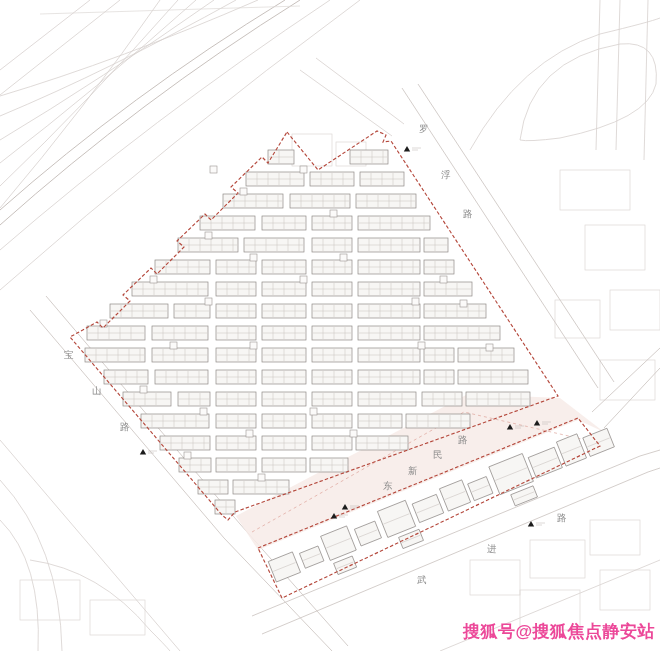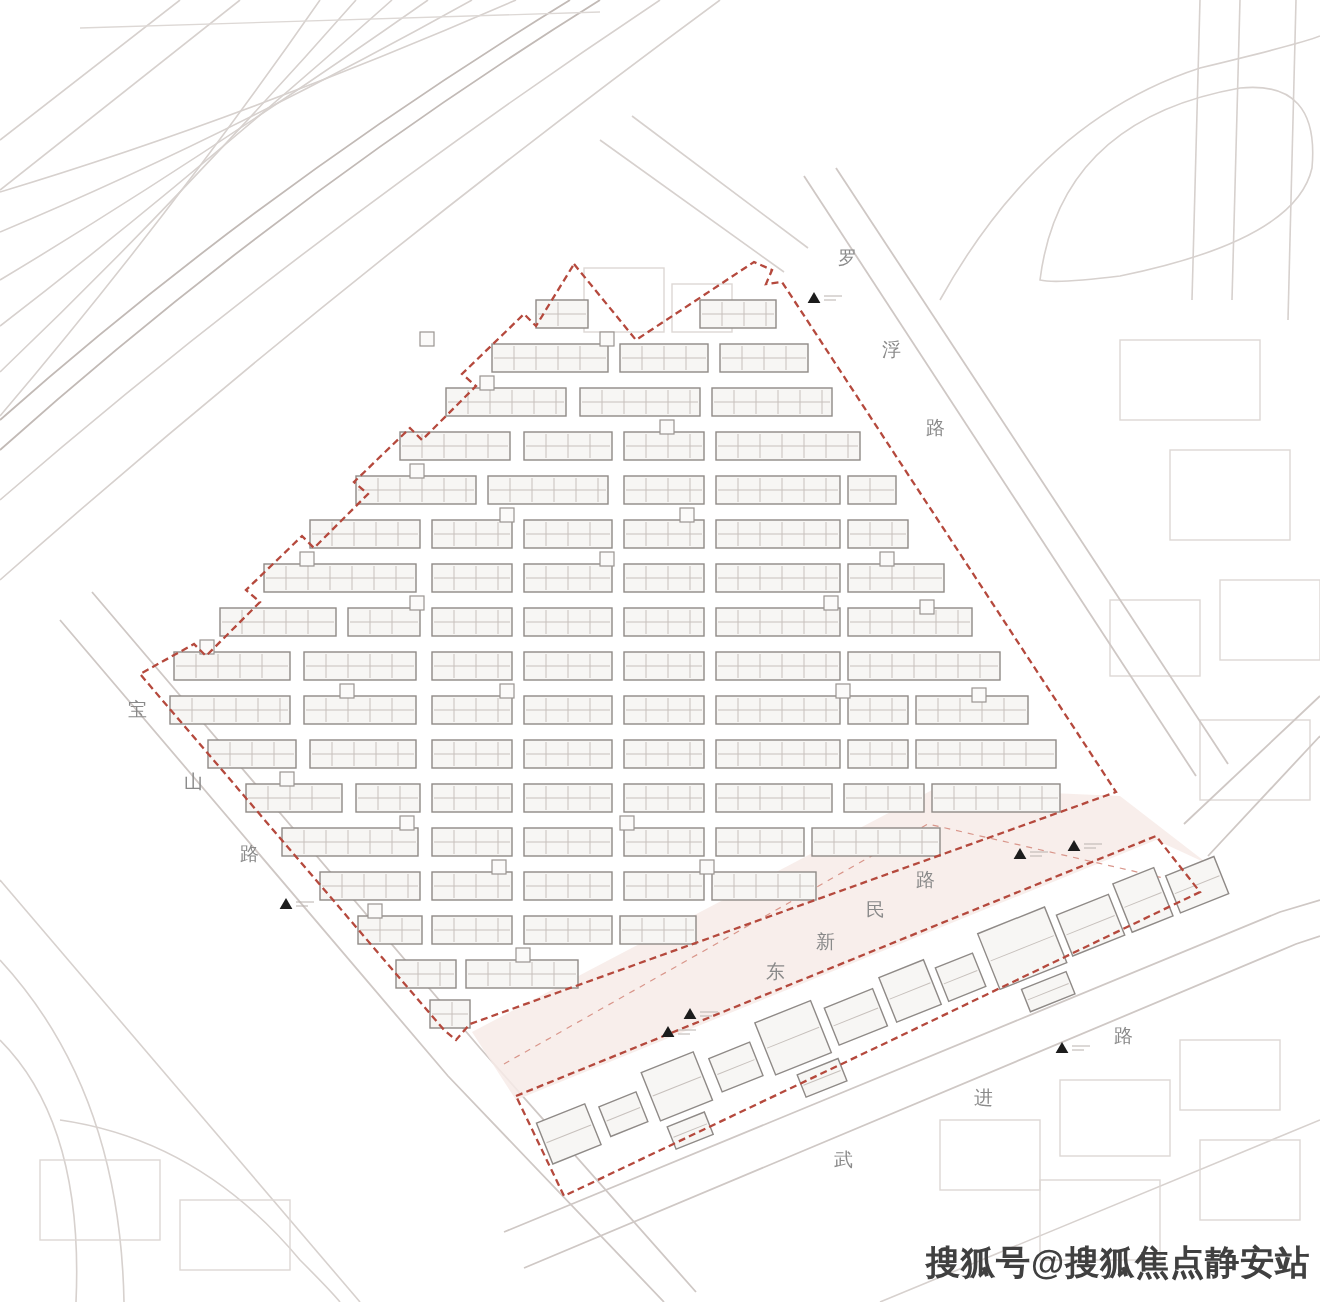--- a/index.html
+++ b/index.html
@@ -662,14 +662,14 @@
         <text x="383" y="489" class="roadchar">东</text>
         <text x="408" y="474" class="roadchar">新</text>
         <text x="433" y="458" class="roadchar">民</text>
         <text x="458" y="443" class="roadchar">路</text>
         <text x="417" y="583" class="roadchar">武</text>
         <text x="487" y="552" class="roadchar">进</text>
         <text x="557" y="521" class="roadchar">路</text>
       </g>
   </svg>
 
-  <div id="watermark" style="color: #404040;">搜狐号@搜狐焦点静安站</div>
+  <div id="watermark" style="color: #ec4899;">搜狐号@搜狐焦点静安站</div>
 </div>
 
 </body></html>

